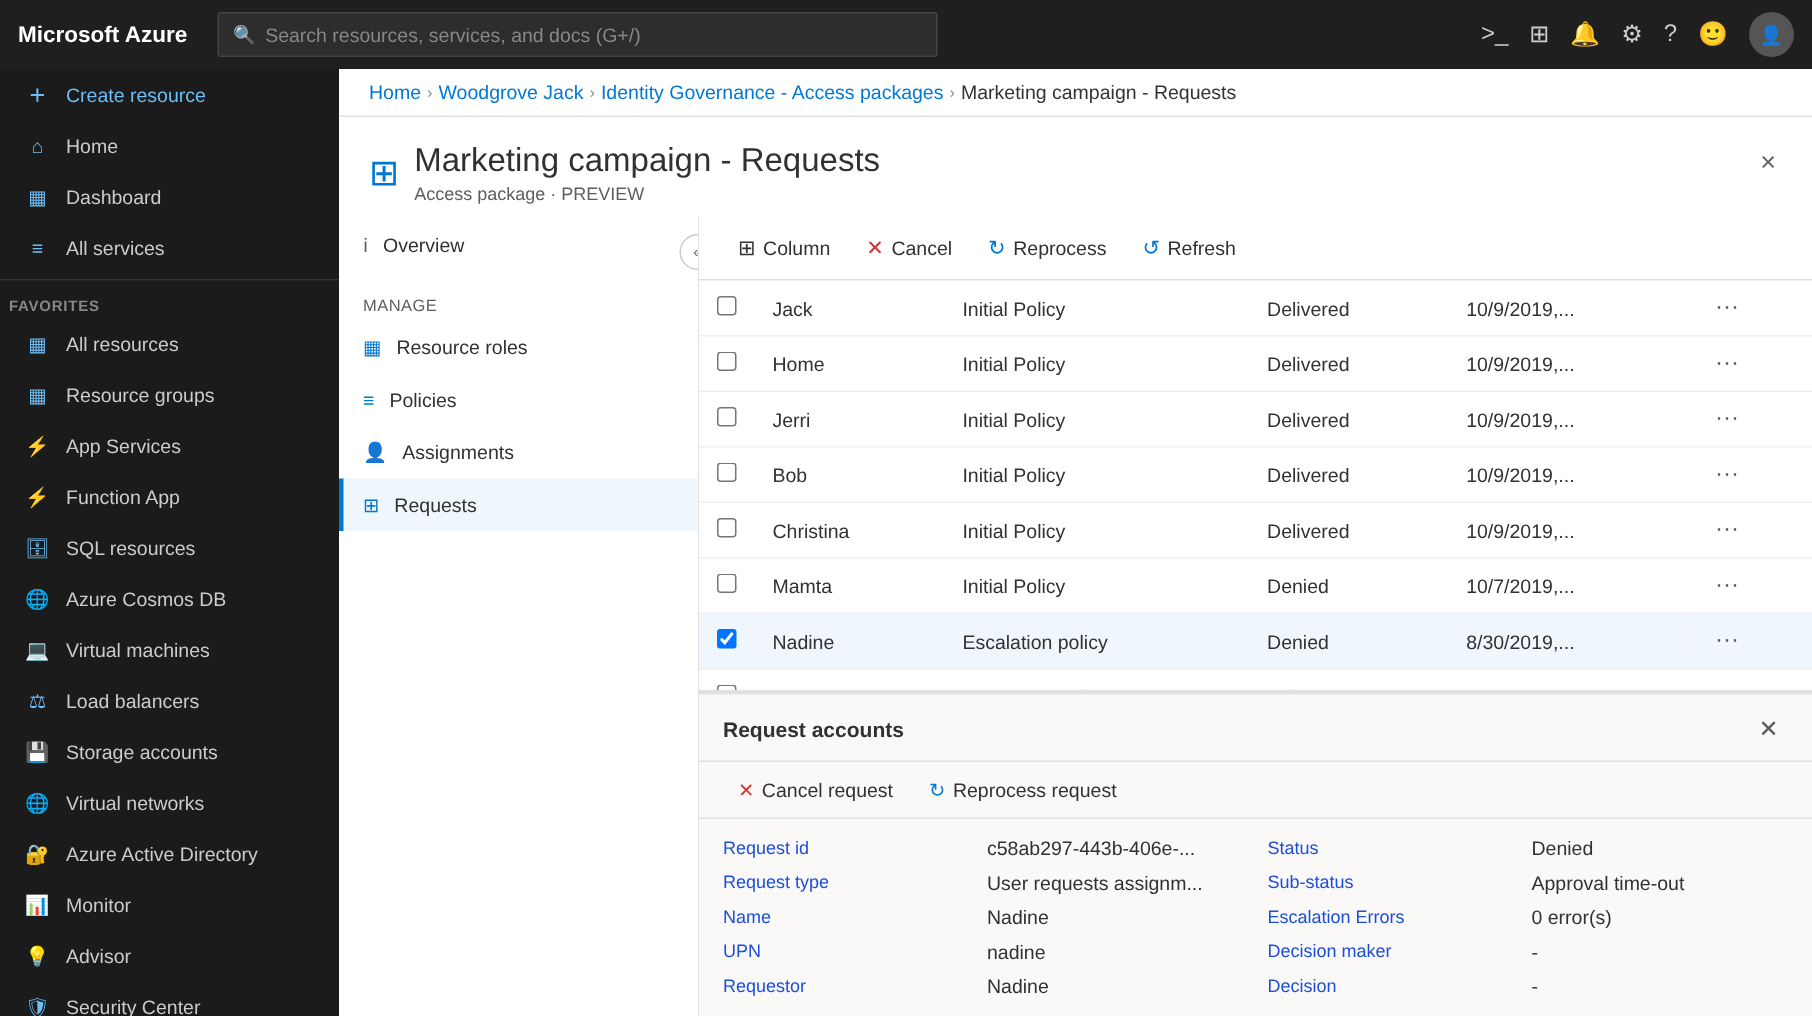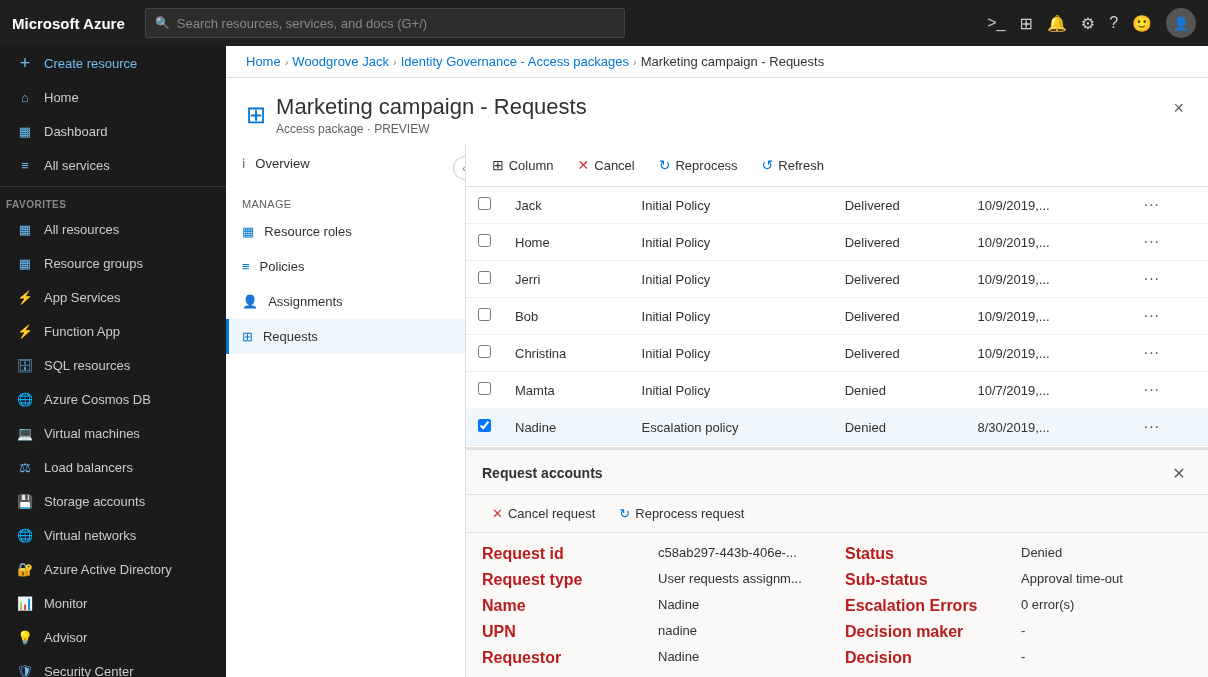--- a/index.html
+++ b/index.html
@@ -72,21 +72,21 @@
     .checkbox-cell input[type="checkbox"] { cursor: pointer; }
 
     
     .details-panel { border-top: 3px solid #e0e0e0; background: #faf9f8; flex-shrink: 0; max-height: 230px; overflow: hidden; display: flex; flex-direction: column; }
     .details-header { display: flex; align-items: center; justify-content: space-between; padding: 10px 16px 8px; background: #faf9f8; border-bottom: 1px solid #e0e0e0; flex-shrink: 0; }
     .details-title { font-size: 14px; font-weight: 600; color: #323130; }
     .details-close { background: none; border: none; cursor: pointer; font-size: 16px; color: #605e5c; width: 26px; height: 26px; display: flex; align-items: center; justify-content: center; border-radius: 50%; }
     .details-toolbar { display: flex; align-items: center; gap: 4px; padding: 6px 16px; border-bottom: 1px solid #e0e0e0; flex-shrink: 0; }
     .details-content { flex: 1; overflow-y: auto; padding: 12px 16px; }
     .details-grid { display: grid; grid-template-columns: 160px 1fr 160px 1fr; gap: 8px 16px; }
-    .detail-label { font-size: 16px; font-weight: 700; color: #b91c1c; }
+    .detail-label { font-size: 12px; font-weight: 400; color: #1d4ed8; }
     .detail-value { font-size: 13px; color: #323130; }
 
     
     .table-area::-webkit-scrollbar { width: 8px; }
     .table-area::-webkit-scrollbar-track { background: #f0f0f0; }
     .table-area::-webkit-scrollbar-thumb { background: #c8c8c8; border-radius: 4px; }
   </style>
 </head>
 <body>
 

